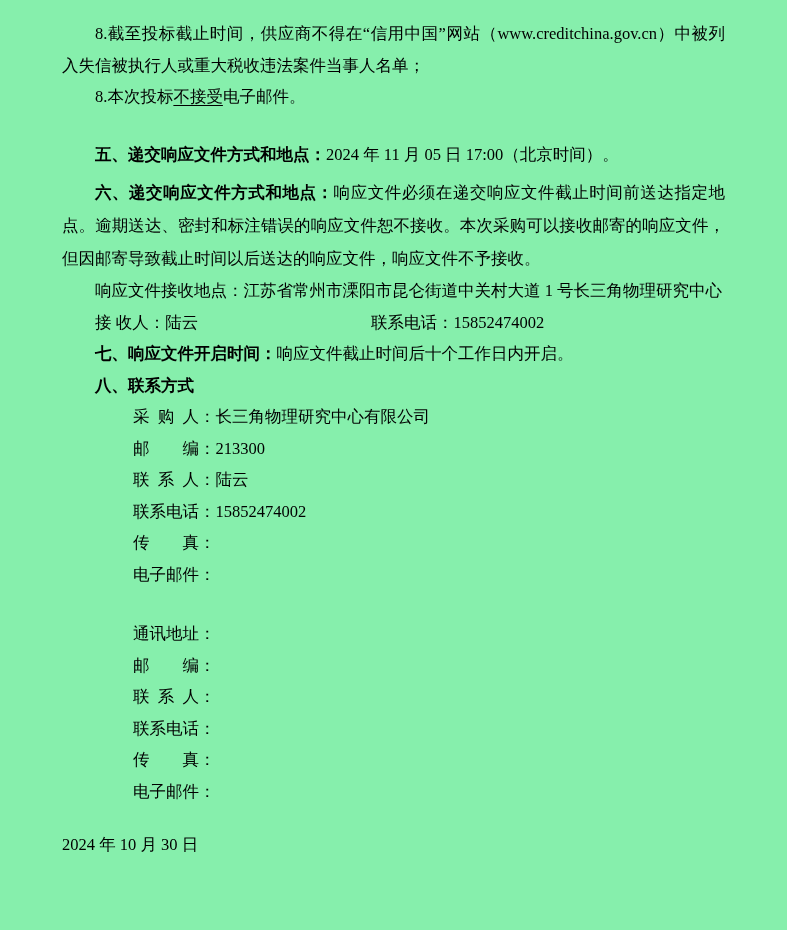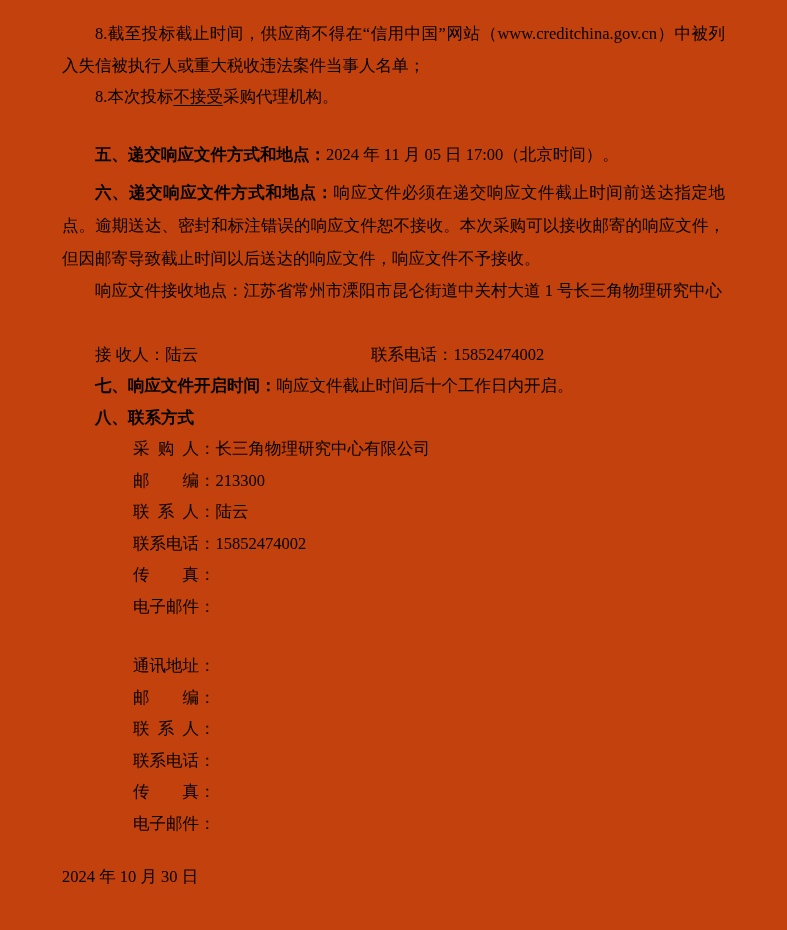--- a/index.html
+++ b/index.html
@@ -4,21 +4,21 @@
 <style>
   html, body {
     margin: 0;
     padding: 0;
     background: #ffffff;
   }
   .page {
     position: relative;
     width: 787px;
     height: 930px;
-    background: #c2410c;
+    background: #86efac;
     font-family: "Liberation Serif", "DejaVu Serif", serif;
     font-size: 16.5px;
     color: #000000;
     overflow: hidden;
     box-sizing: border-box;
     padding: 18px 62px 0 62px;
   }
   p {
     margin: 0;
     line-height: 31.5px;
@@ -29,21 +29,21 @@
     font-weight: bold;
     font-family: "Liberation Sans", "DejaVu Sans", sans-serif;
   }
   .spacer { height: 26px; }
   .big-gap { height: 28px; }
   .sec-six { line-height: 33px; margin-top: 6px; }
   .sec-five { margin-top: 0; }
   .u-line { text-decoration: underline; text-underline-offset: 3px; }
   
   .recv-row { padding-left: 33px; }
-  .recv-left { display: inline-block; width: 276px; margin-top: 32px; }
+  .recv-left { display: inline-block; width: 276px; }
   
   .crow { padding-left: 71px; }
   .lbl { display: inline-block; }
   .j4 {
     width: 4em;
     text-align: justify;
     text-align-last: justify;
     -moz-text-align-last: justify;
   }
   .date-line {
@@ -55,21 +55,21 @@
 </head>
 <body>
 
 <div class="page">
 
   <p class="indent">
     <span>8.截至投标截止时间，供应商不得在“信用中国”网站（www.creditchina.gov.cn）中被列入失信被执行人或重大税收违法案件当事人名单；</span>
   </p>
 
   <p class="indent">
-    <span>8.本次投标</span><span class="u-line">不接受</span><span>采购代理机构。</span>
+    <span>8.本次投标</span><span class="u-line">不接受</span><span>电子邮件。</span>
   </p>
 
   <div class="spacer"></div>
 
   <p class="indent sec-five">
     <span class="sec-head">五、递交响应文件方式和地点：</span><span>2024 年 11 月 05 日 17:00（北京时间）。</span>
   </p>
 
   <p class="indent sec-six">
     <span class="sec-head">六、递交响应文件方式和地点：</span><span>响应文件必须在递交响应文件截止时间前送达指定地点。逾期送达、密封和标注错误的响应文件恕不接收。本次采购可以接收邮寄的响应文件，但因邮寄导致截止时间以后送达的响应文件，响应文件不予接收。</span>

